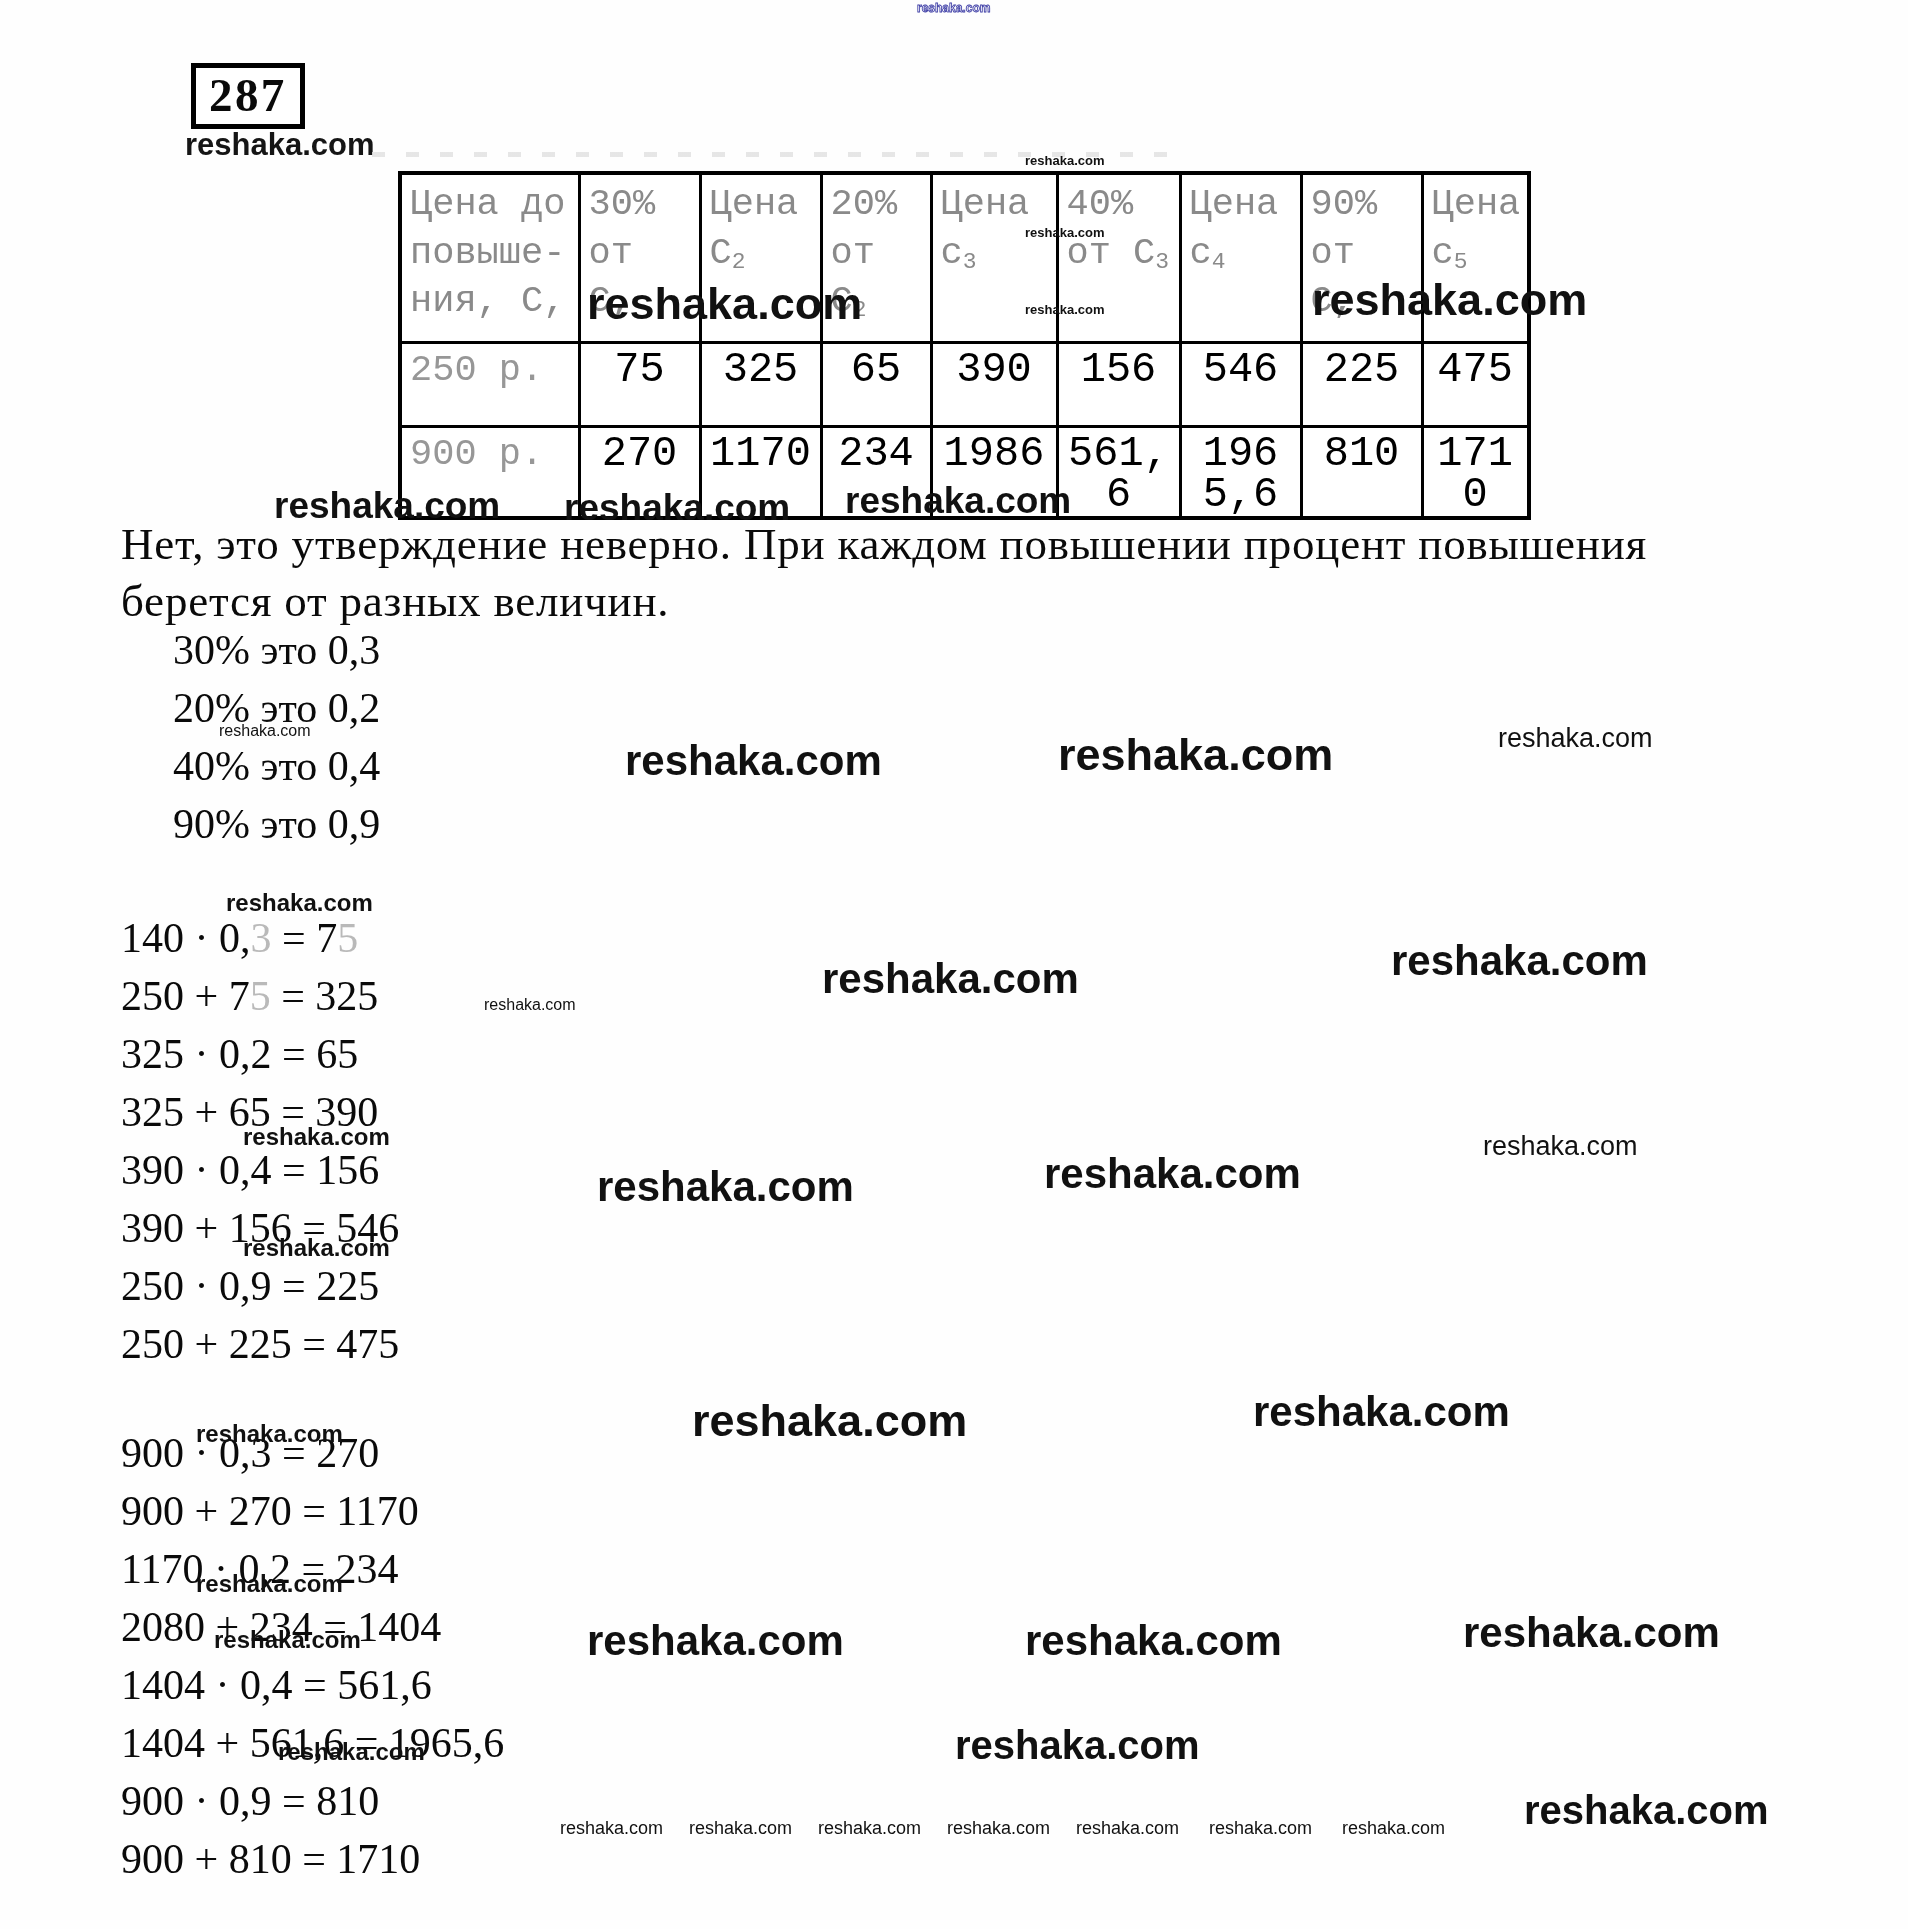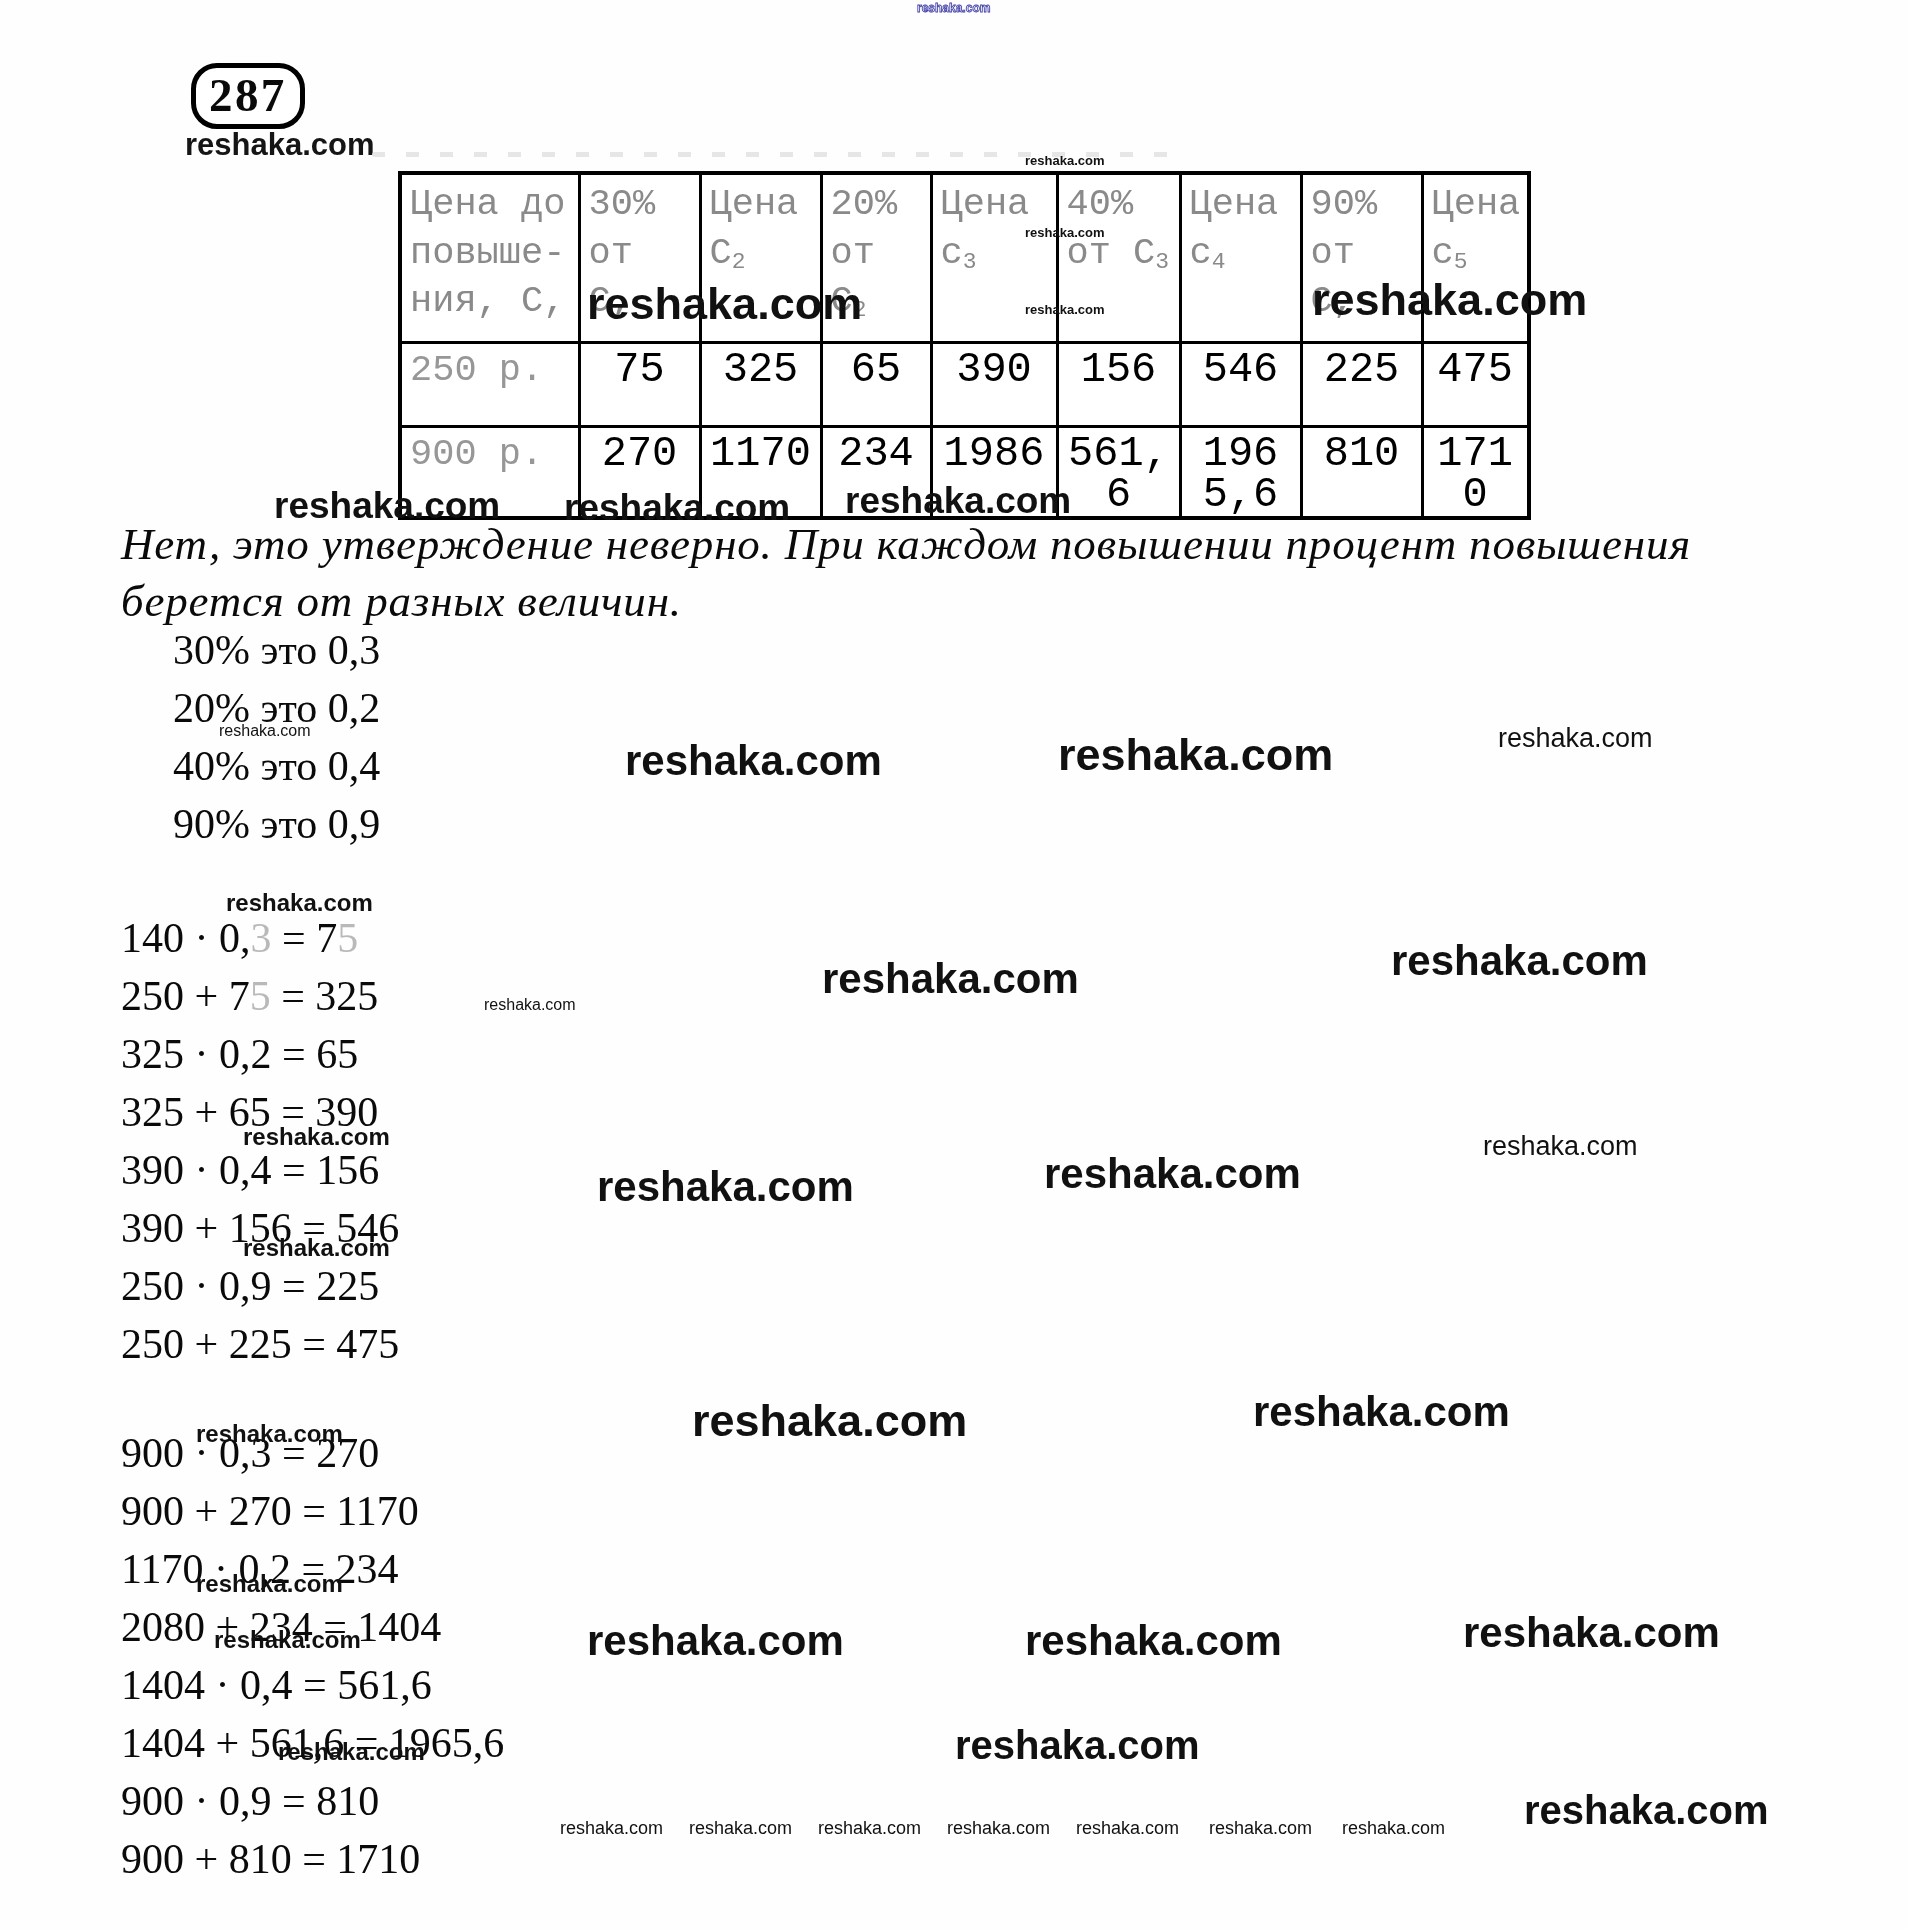--- a/index.html
+++ b/index.html
@@ -1,21 +1,21 @@
 <!DOCTYPE html>
 <html style="font-size:13px"><head>
 <meta charset="utf-8">
 <style>
   html,body{margin:0;padding:0;}
   body{
     width:1908px;height:1930px;position:relative;overflow:hidden;
     background:#fefefe;color:#0a0a0a;
     font-family:"Liberation Serif", serif;
   }
-  .abs{position:absolute;border-radius:26px;}
+  .abs{position:absolute;}
   
   .problem-box{
     left:191px;top:63px;border:5.6px solid #000;padding:0 13px 1.6px 13px;
     font-size:47px;font-weight:700;letter-spacing:2.4px;background:#fff;
   }
   
   .brand-main{
     left:185px;top:127px;font-family:"Liberation Sans",sans-serif;
     font-weight:700;font-size:31px;color:#151515;
   }
@@ -39,21 +39,21 @@
     color:#979797;font-weight:400;font-size:37px;text-align:left;
     padding:4.8px 6.4px 0 8px;height:76px;
   }
   .price-table tbody td{
     font-size:42px;text-align:center;padding:6.4px 4.8px 0 4.8px;line-height:0.98;
     word-break:break-all;color:#000;margin-top:36px;
   }
   .seg-sub{font-size:0.62em;vertical-align:-0.22em;}
   .seg-faded{color:#b9b9b9;}
   
-  .answer{left:121px;top:516px;width:1661px;font-size:45px;line-height:57px;letter-spacing:0.8px;font-style:italic;}
+  .answer{left:121px;top:516px;width:1661px;font-size:45px;line-height:57px;letter-spacing:0.8px;}
   .percents{left:173px;top:621px;font-size:42px;line-height:58px;text-align:right;}
   .calc{left:121px;font-size:42px;line-height:58px;}
   .calc-a{top:909px;}
   .calc-b{top:1424px;}
   
   .wm{
     position:absolute;font-family:"Liberation Sans",sans-serif;color:#111;
     white-space:nowrap;line-height:1;
   }
   .wm-outline{

